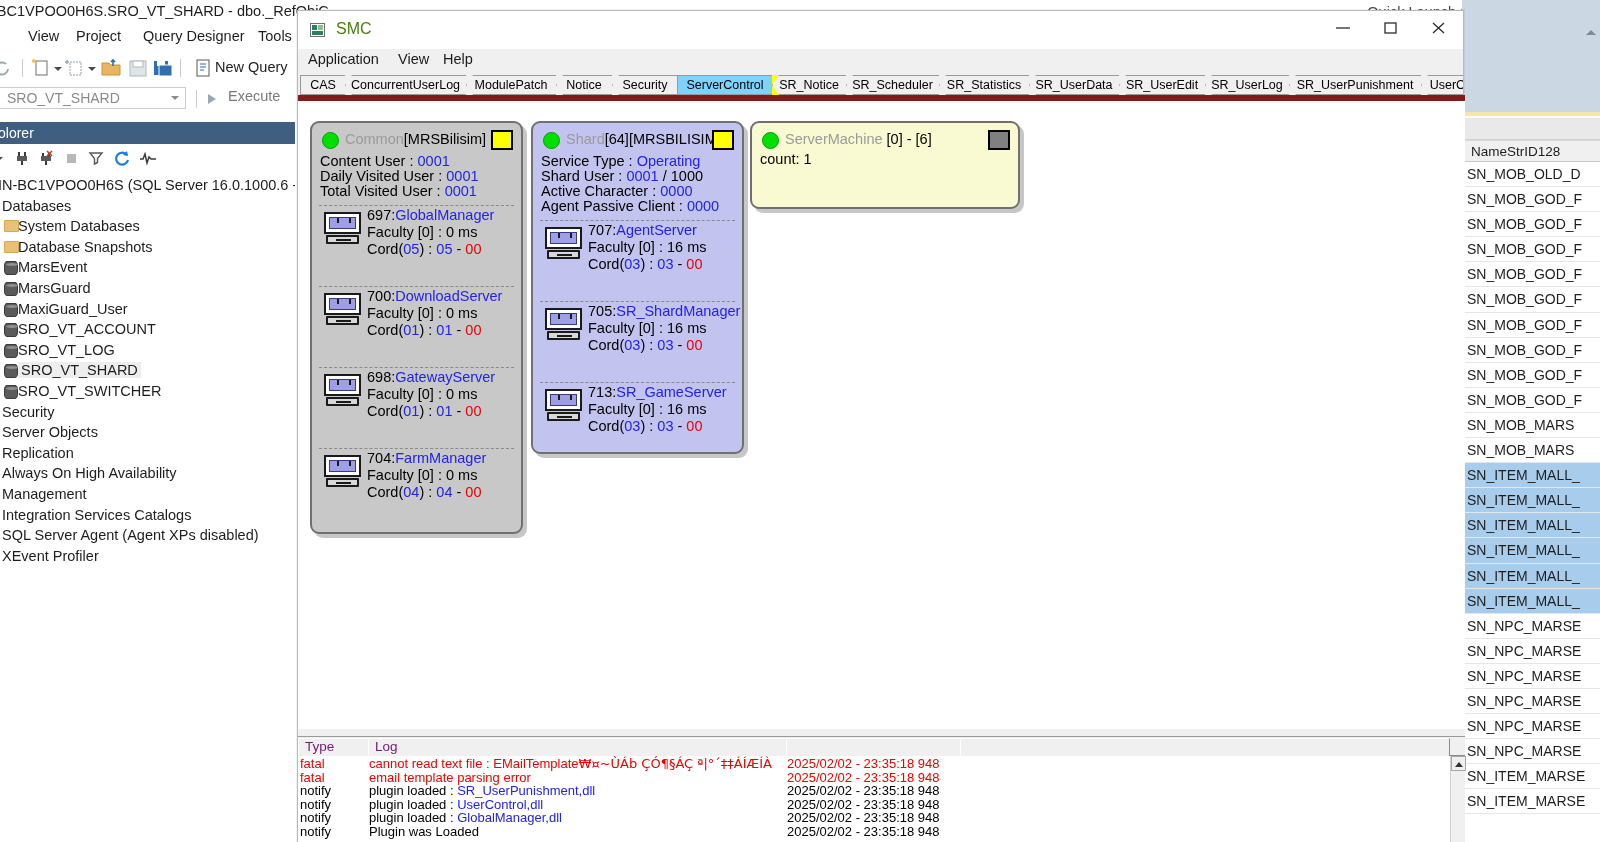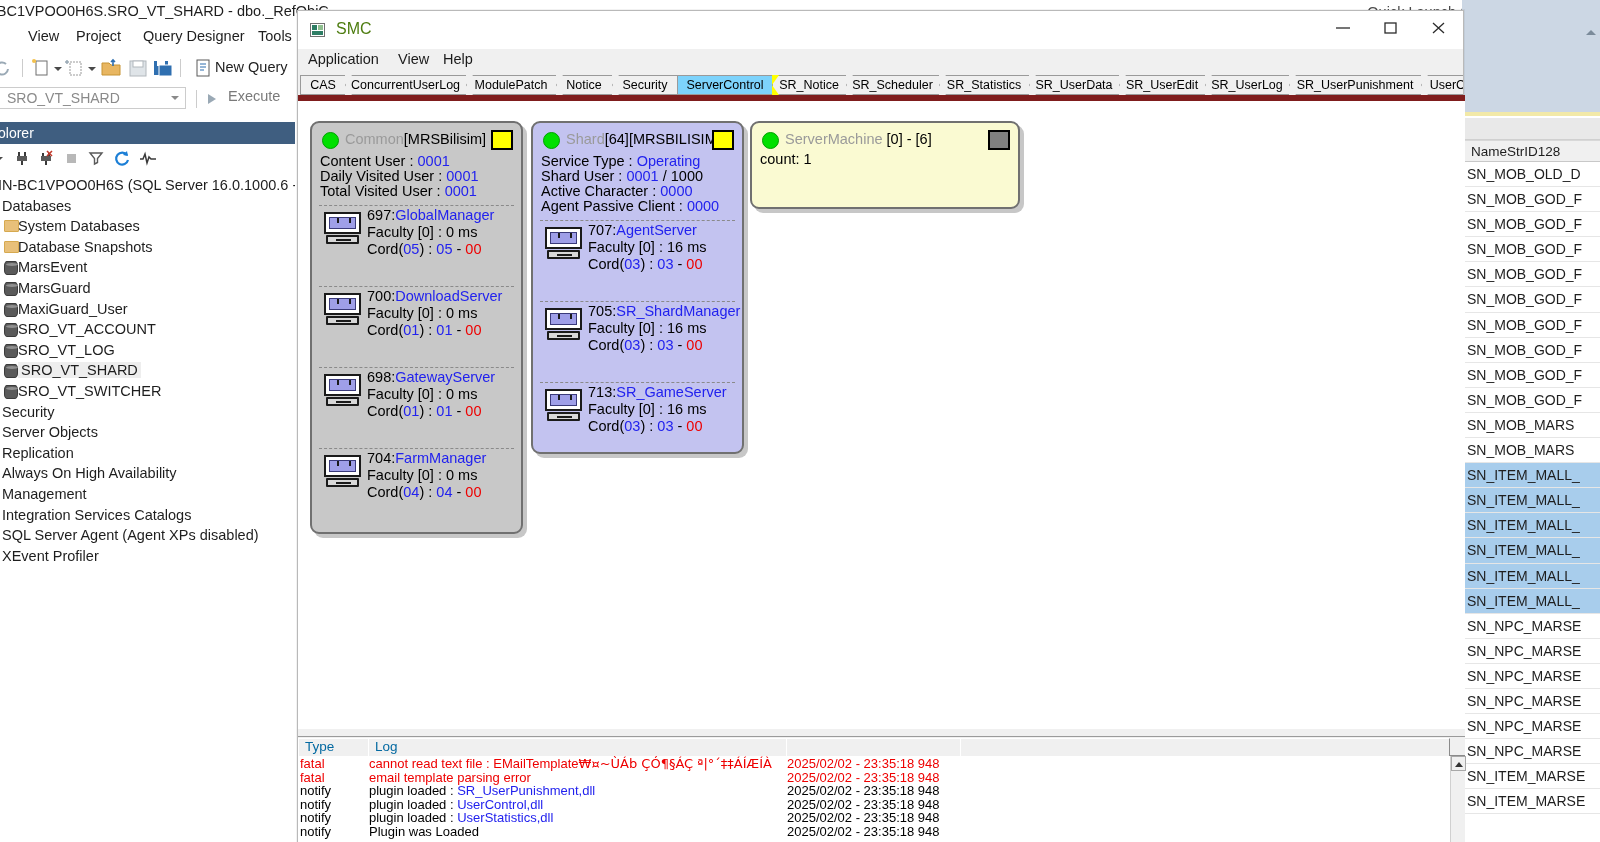--- a/index.html
+++ b/index.html
@@ -276,21 +276,21 @@
   }
   .log-head {
     position: absolute; left: 0; top: 9px; width: 1167px; height: 18px;
     border-bottom: 1px solid #8a8a8a;
   }
   .log-th {
     position: absolute; top: 0; height: 18px;
     background: #f0f0f0;
     border: 1px solid #ffffff; border-right: 1px solid #8a8a8a;
     border-bottom: none;
-    font-size: 13.5px; color: #0369a1; line-height: 16px; padding-left: 6px;
+    font-size: 13.5px; color: #701a75; line-height: 16px; padding-left: 6px;
     white-space: nowrap; overflow: hidden;
   }
   .log-body {
     position: absolute; left: 0; top: 27px; width: 1152px; height: 87px;
     background: #ffffff; overflow: hidden;
   }
   .log-row {
     position: relative; height: 13.6px; font-size: 13px; white-space: nowrap;
   }
   .log-c1 { position: absolute; left: 2px; top: 0; }
@@ -782,21 +782,21 @@
             <span class="log-c2 t-notify"><span>plugin loaded : </span><span class="lg-blue">SR_UserPunishment,dll</span></span>
             <span class="log-c3 t-notify">2025/02/02 - 23:35:18 948</span>
           </div>
           <div class="log-row">
             <span class="log-c1 t-notify">notify</span>
             <span class="log-c2 t-notify"><span>plugin loaded : </span><span class="lg-blue">UserControl,dll</span></span>
             <span class="log-c3 t-notify">2025/02/02 - 23:35:18 948</span>
           </div>
           <div class="log-row">
             <span class="log-c1 t-notify">notify</span>
-            <span class="log-c2 t-notify"><span>plugin loaded : </span><span class="lg-blue">UserStatistics,dll</span></span>
+            <span class="log-c2 t-notify"><span>plugin loaded : </span><span class="lg-blue">GlobalManager,dll</span></span>
             <span class="log-c3 t-notify">2025/02/02 - 23:35:18 948</span>
           </div>
           <div class="log-row">
             <span class="log-c1 t-notify">notify</span>
             <span class="log-c2 t-notify"><span>Plugin was Loaded</span></span>
             <span class="log-c3 t-notify">2025/02/02 - 23:35:18 948</span>
           </div>
         </div>
       <div class="log-scroll">
         <span class="log-scroll-up">

